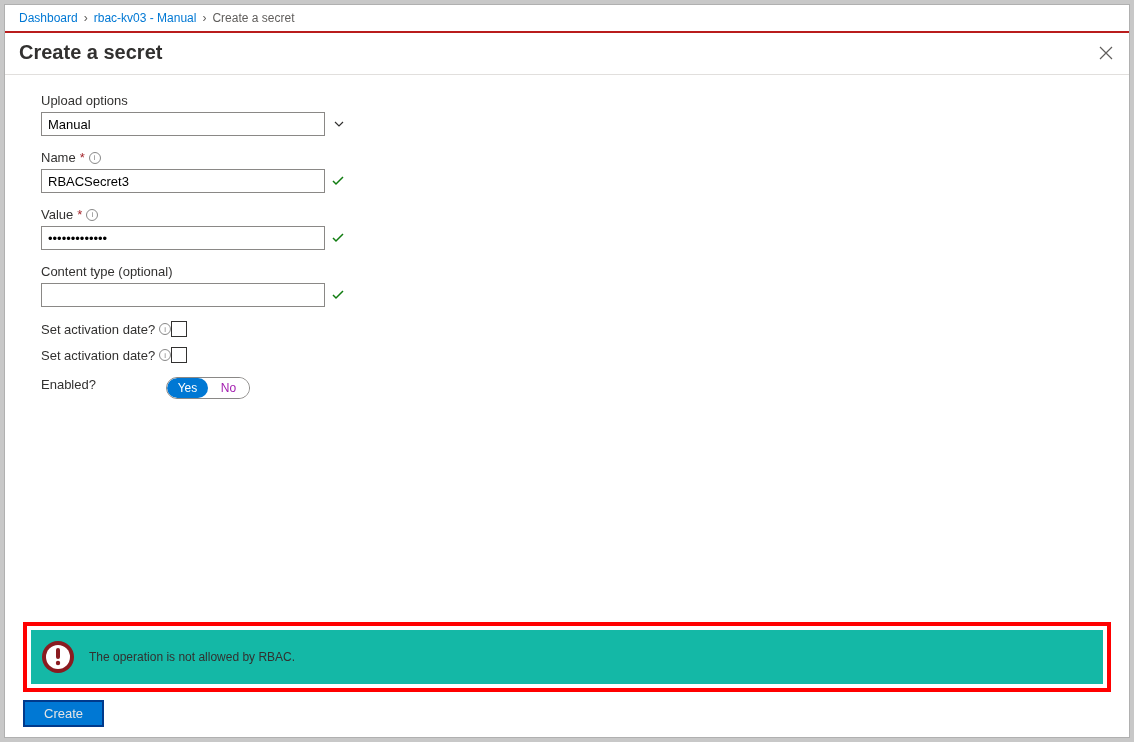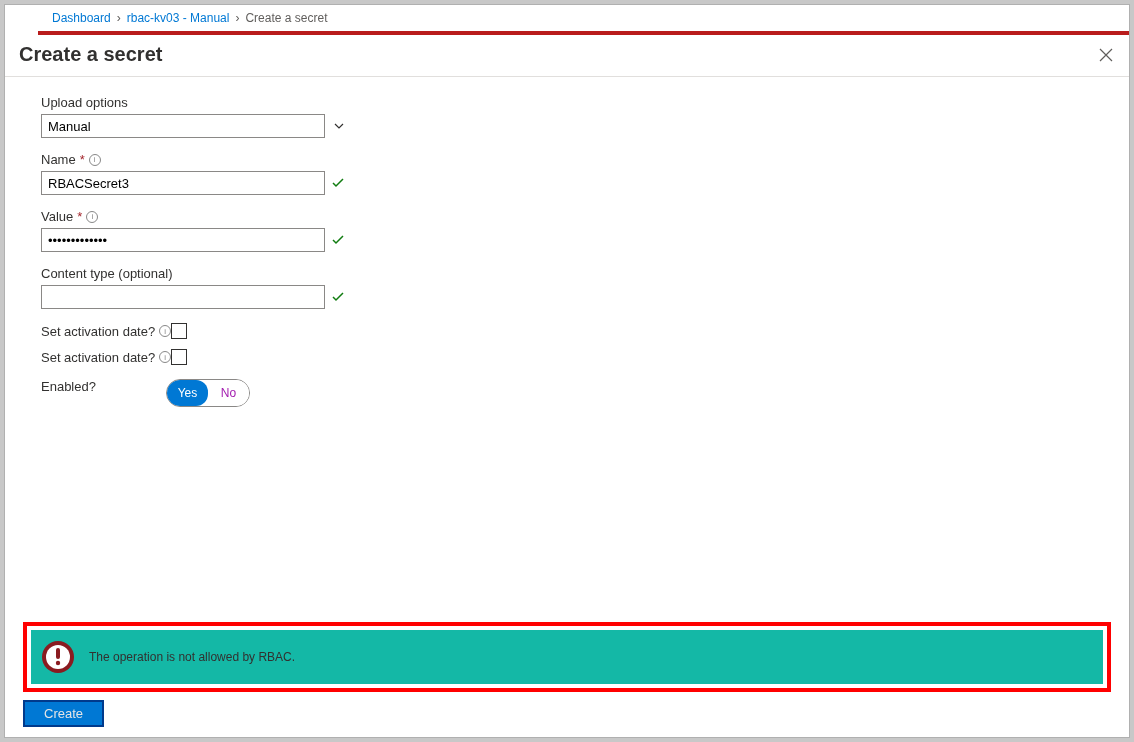--- a/index.html
+++ b/index.html
@@ -17,26 +17,25 @@
     width: 100%;
     height: 100%;
     border: 1px solid #b0b0b0;
     display: flex;
     flex-direction: column;
     position: relative;
   }
   .breadcrumb {
     padding: 6px 14px;
     font-size: 12px;
-    border-bottom: 4px solid #b91c1c;
+    border-bottom: 2px solid #b91c1c;
     background: #fff;
     display: flex;
     align-items: center;
     gap: 6px;
-    margin-left: 33px;
   }
   .breadcrumb a { color: #0078d4; text-decoration: none; cursor: pointer;}
   .breadcrumb .sep { color: #605e5c; }
   .breadcrumb .current { color: #605e5c; }
   .title-bar {
     display: flex;
     justify-content: space-between;
     align-items: center;
     padding: 8px 14px 10px 14px;
     border-bottom: 1px solid #e1dfdd;
@@ -105,21 +104,21 @@
     align-items: flex-start;
     gap: 70px;
     margin-top: 14px;
   }
   .toggle-pill {
     display: flex;
     border: 1px solid #8a8886;
     border-radius: 14px;
     overflow: hidden;
     width: 84px;
-    height: 28px;
+    height: 22px;
     font-size: 12px;
   }
   .toggle-opt {
     flex: 1;
     display: flex;
     align-items: center;
     justify-content: center;
     cursor: pointer;
   }
   .toggle-opt.active { background: #0078d4; color: #fff; border-radius: 12px; margin: 0;}

